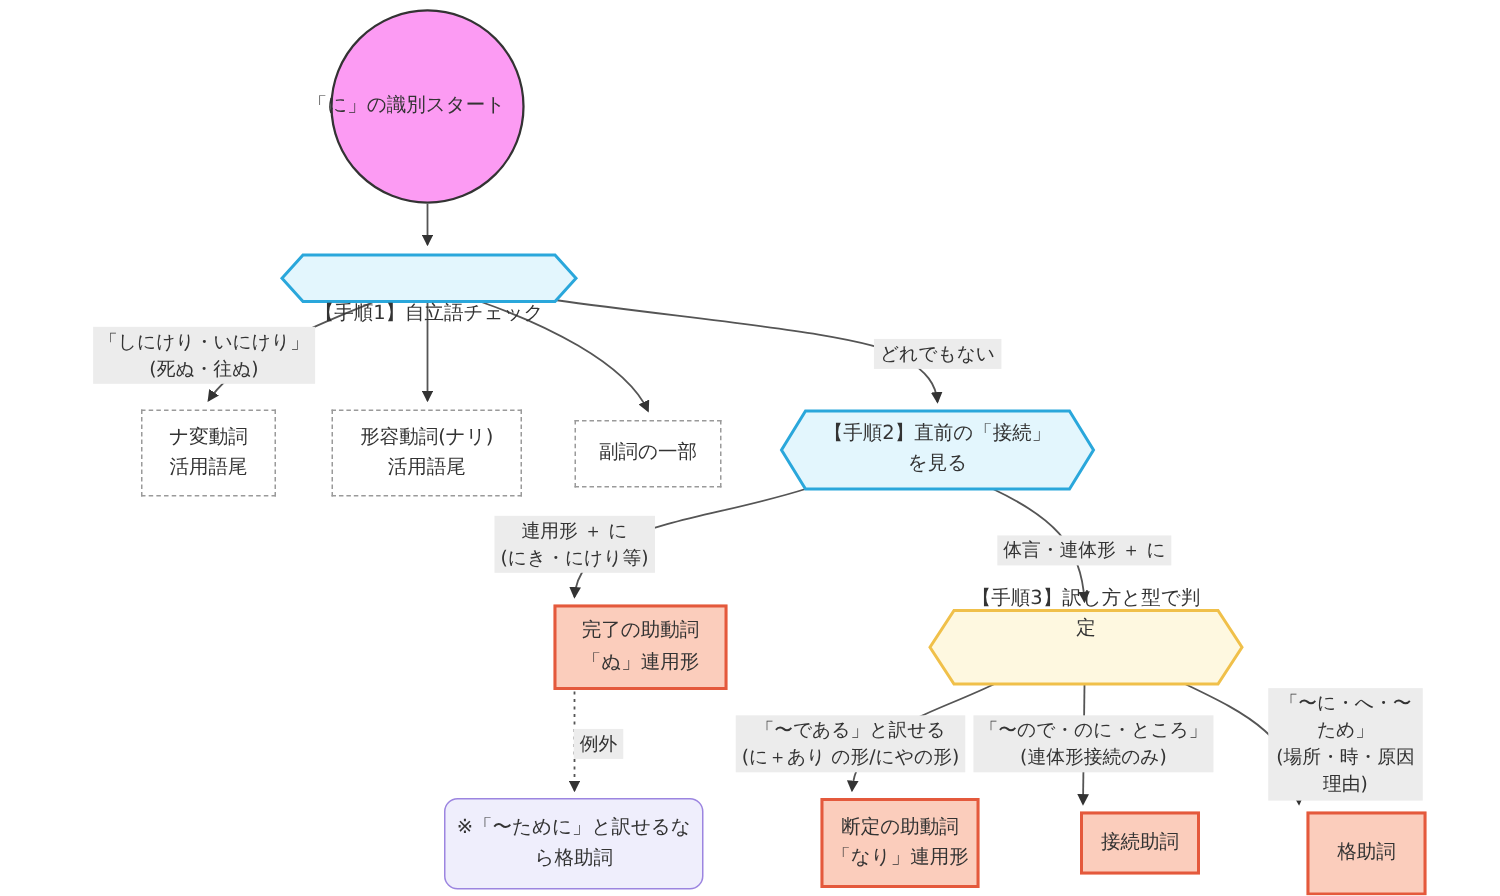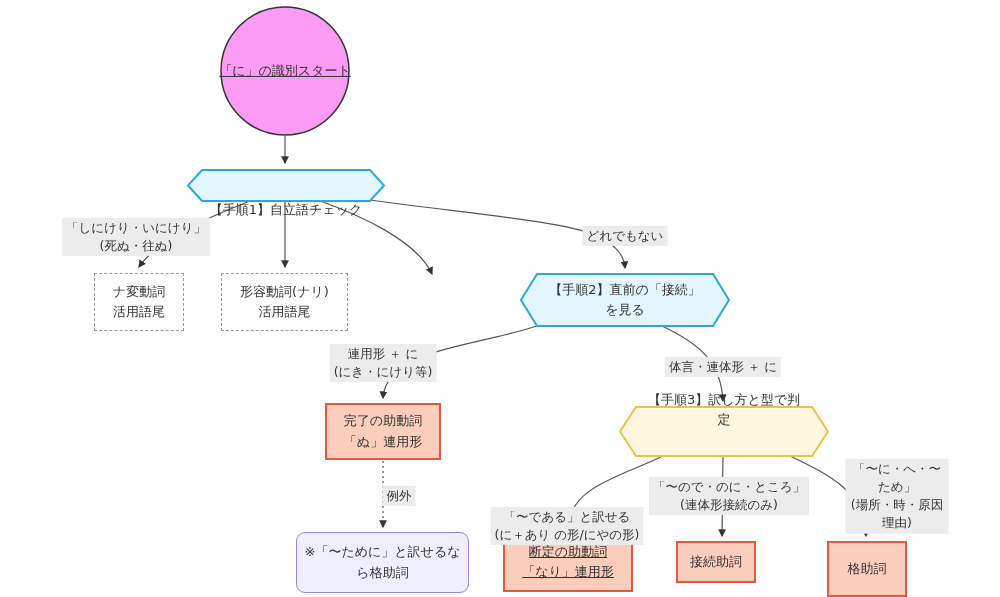--- a/index.html
+++ b/index.html
@@ -24,21 +24,21 @@
     background:var(--label-bg);color:#333;
     text-align:center;font-size:12.5px;line-height:1.45;
     padding:1px 4px;white-space:pre-line;
   }
   .box{
     position:absolute;display:flex;align-items:center;justify-content:center;
     text-align:center;font-size:13px;line-height:1.55;white-space:pre-line;
     box-sizing:border-box;background:#fff;
   }
   .box.dashed{border:1.5px dashed #9a9a9a;background:#ffffff;}
-  .box.result{border:2px solid var(--result-border);background:var(--result-fill);}
+  .box.result{border:2px solid var(--result-border);background:var(--result-fill);margin-left:44px;}
   .box.note{border:1.5px solid var(--note-border);background:var(--note-fill);border-radius:9px;}
 </style>
 </head>
 <body>
 
 <div id="canvas">
 
   <svg id="edge-layer" width="1000" height="597" viewBox="0 0 1000 597" xmlns="http://www.w3.org/2000/svg">
     <defs>
       <marker id="arrow" viewBox="0 0 10 10" refX="8.5" refY="5" markerWidth="6.5" markerHeight="6.5" orient="auto-start-reverse">
@@ -57,41 +57,44 @@
     <path class="edge" d="M663,456 C617,478 571,487 568,527" marker-end="url(#arrow)"></path>
     <path class="edge" d="M723,456 L722,536" marker-end="url(#arrow)"></path>
     <path class="edge" d="M790,456 C832,476 864,492 866,536" marker-end="url(#arrow)"></path>
 
     <circle class="shape-circle" cx="285" cy="71" r="64"></circle>
     <polygon class="shape-hex-blue" points="202,170 370,170 384,185.5 370,201 202,201 188,185.5"></polygon>
     <polygon class="shape-hex-blue" points="537,274 713,274 729,300 713,326 537,326 521,300"></polygon>
     <polygon class="shape-hex-yellow" points="636,407 812,407 828,431.5 812,456 636,456 620,431.5"></polygon>
   </svg>
 
-  <div class="node-text" style="left:285px;top:71px;width:150px;text-decoration:underline;">「に」の識別スタート</div>
+  <div class="node-text" style="left:271px;top:71px;width:150px;">「に」の識別スタート</div>
   <div class="node-text" style="left:286px;top:186px;width:190px;margin-top:24px;">【手順1】自立語チェック</div>
   <div class="node-text" style="left:625px;top:300px;width:200px;">【手順2】直前の「接続」
 を見る</div>
   <div class="node-text" style="left:724px;top:410px;width:176px;">【手順3】訳し方と型で判
 定</div>
 
   <div class="box dashed" style="left:94px;top:273px;width:90px;height:58px;">
     <span>ナ変動詞
 活用語尾</span>
   </div>
   <div class="box dashed" style="left:221px;top:273px;width:127px;height:58px;">
     <span>形容動詞(ナリ)
 活用語尾</span>
   </div>
+  <div class="box dashed" style="left:383px;top:280px;width:98px;height:45px;">
+    <span>副詞の一部</span>
+  </div>
 
   <div class="box result" style="left:325px;top:403px;width:116px;height:57px;">
     <span>完了の助動詞
 「ぬ」連用形</span>
   </div>
-  <div class="box result" style="left:503px;top:532px;width:130px;height:60px;text-decoration:underline;">
+  <div class="box result" style="left:503px;top:532px;width:106px;height:60px;">
     <span>断定の助動詞
 「なり」連用形</span>
   </div>
   <div class="box result" style="left:676px;top:541px;width:80px;height:42px;">
     <span>接続助詞</span>
   </div>
   <div class="box result" style="left:827px;top:541px;width:80px;height:56px;">
     <span>格助詞</span>
   </div>
 
@@ -100,20 +103,20 @@
 ら格助詞</span>
   </div>
 
   <div class="edge-label" style="left:136px;top:237px;">「しにけり・いにけり」
 (死ぬ・往ぬ)</div>
   <div class="edge-label" style="left:625px;top:236px;">どれでもない</div>
   <div class="edge-label" style="left:383px;top:363px;">連用形 ＋ に
 (にき・にけり等)</div>
   <div class="edge-label" style="left:723px;top:367px;">体言・連体形 ＋ に</div>
   <div class="edge-label" style="left:383px;top:496px;margin-left:16px;">例外</div>
-  <div class="edge-label" style="left:567px;top:496px;margin-top:30px;">「〜である」と訳せる
+  <div class="edge-label" style="left:567px;top:496px;">「〜である」と訳せる
 (に＋あり の形/にやの形)</div>
   <div class="edge-label" style="left:729px;top:496px;">「〜ので・のに・ところ」
 (連体形接続のみ)</div>
   <div class="edge-label" style="left:897px;top:496px;">「〜に・へ・〜ため」
 (場所・時・原因理由)</div>
 
 </div>
 
 </body></html>

